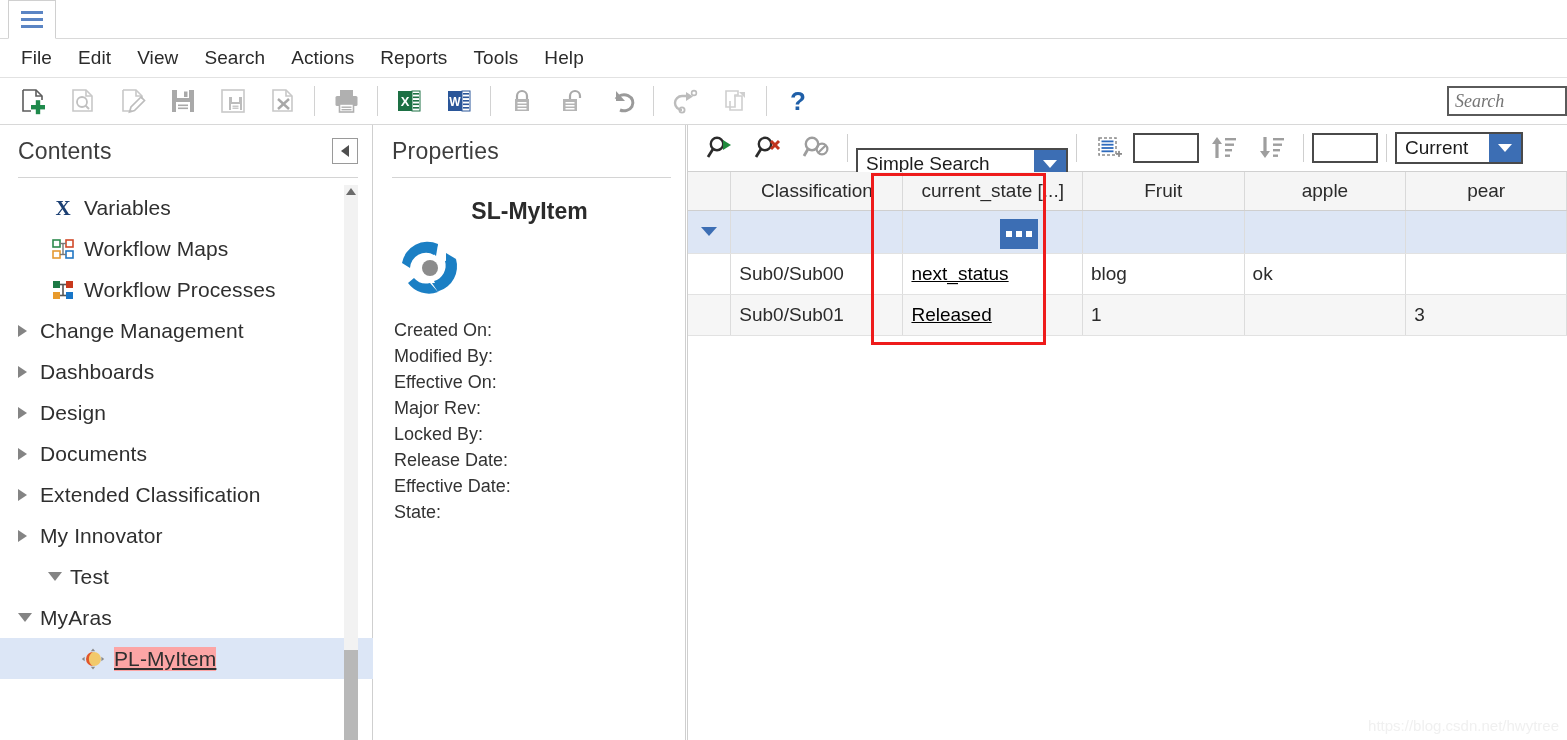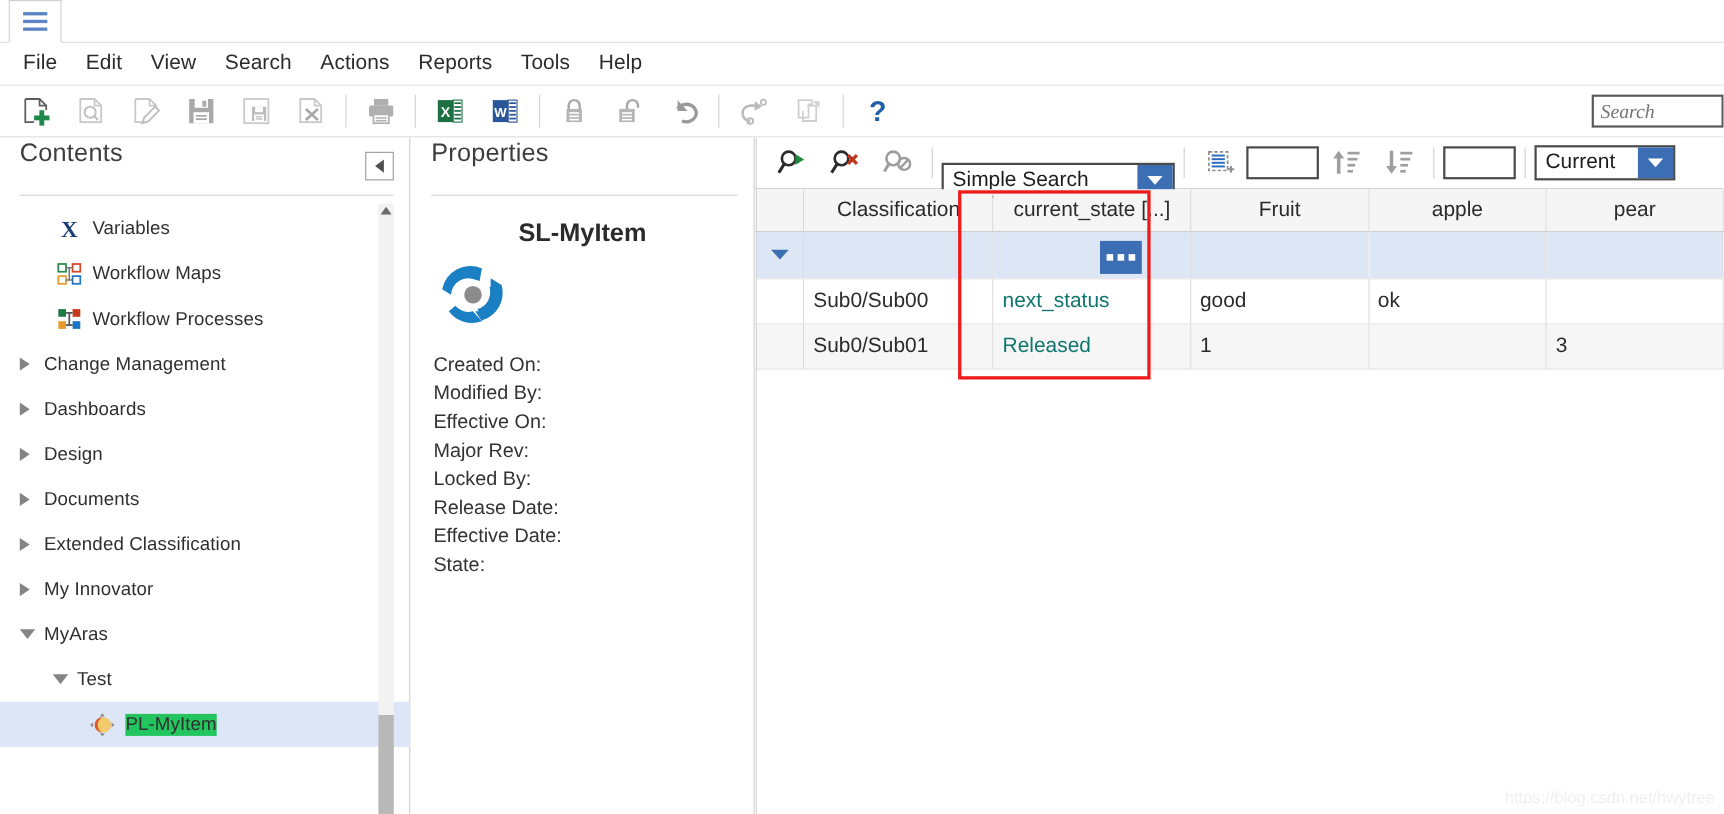--- a/index.html
+++ b/index.html
@@ -98,21 +98,21 @@
   
   .contents-panel {
     position: absolute; left: 0; top: 0;
     width: 373px; height: 615px;
     background: #ffffff;
     border-right: 1px solid #cfcfcf;
   }
   .panel-title-row {
     position: relative;
     height: 52px;
-    display: flex; align-items: flex-start;
+    display: flex; align-items: center;
     padding: 0 14px 0 18px;
   }
   .panel-title {
     font-size: 23px; color: #3d3d3d; font-weight: 400;
     letter-spacing: .2px;
   }
   .collapse-btn {
     position: absolute; right: 14px; top: 13px;
     width: 26px; height: 26px;
     border: 1px solid #9a9a9a;
@@ -155,24 +155,25 @@
     border-bottom: 6px solid transparent;
     border-left: 9px solid #848484;
   }
   .tw .arr-down {
     width: 0; height: 0;
     border-left: 7px solid transparent;
     border-right: 7px solid transparent;
     border-top: 9px solid #848484;
   }
   .tree-label {
-    font-size: 17px; color: #2f2f2f; letter-spacing: .1px; text-align: right;
+    font-size: 21px; color: #2f2f2f; letter-spacing: .1px; text-align: right;
   }
   .tree-label.hl {
-    background: #22c55e;
+    background: #fca5a5;
+    text-decoration: underline;
   }
   .t-ico {
     width: 30px; min-width: 30px; height: 26px;
     display: flex; align-items: center; justify-content: center;
     margin-right: 6px;
   }
   .indent-1 { padding-left: 18px; }
   .indent-2 { padding-left: 48px; }
   .indent-3 { padding-left: 78px; }
   .tree-scrollbar {
@@ -309,21 +310,22 @@
   }
   tr.row-odd td { background: #ffffff; }
   tr.row-even td { background: #f6f6f6; }
   .sel-caret {
     width: 0; height: 0; margin: 0 auto;
     border-left: 8px solid transparent;
     border-right: 8px solid transparent;
     border-top: 9px solid #3c6eb4;
   }
   .cell-link {
-    color: #0f766e;
+    color: #000000;
+    text-decoration: underline;
     cursor: pointer;
   }
   .dots-btn {
     position: absolute;
     width: 38px; height: 30px;
     background: #3c6eb4;
     display: flex; align-items: center; justify-content: center;
     gap: 4px;
     cursor: pointer;
   }
@@ -624,32 +626,32 @@
           <div class="tree-label">Extended Classification</div>
         </div>
 
         <div class="tree-row indent-1">
           <div class="tw">
               <div class="arr-right"></div>
             </div>
           <div class="tree-label">My Innovator</div>
         </div>
 
+        <div class="tree-row indent-2">
+          <div class="tw">
+              <div class="arr-down"></div>
+            </div>
+          <div class="tree-label">Test</div>
+        </div>
+
         <div class="tree-row indent-1">
           <div class="tw">
               <div class="arr-down"></div>
             </div>
           <div class="tree-label">MyAras</div>
-        </div>
-
-        <div class="tree-row indent-2">
-          <div class="tw">
-              <div class="arr-down"></div>
-            </div>
-          <div class="tree-label">Test</div>
         </div>
 
         <div class="tree-row indent-3 selected">
           <div class="t-ico">
             <svg width="26" height="24" viewBox="0 0 26 24">
               <circle cx="14" cy="12" r="7" fill="#f2c96b"></circle>
               <path d="M13 5 a7 7 0 0 0 0 14 a8 8 0 0 1 0 -14" fill="#e2562a"></path>
               <path d="M13 1.5 L15.2 4.3 L10.8 4.3 z" fill="#8a8a8a"></path>
               <path d="M13 22.5 L15.2 19.7 L10.8 19.7 z" fill="#8a8a8a"></path>
               <path d="M1.8 12 L4.6 9.8 L4.6 14.2 z" fill="#8a8a8a"></path>
@@ -817,21 +819,21 @@
             <td></td>
             <td></td>
             <td></td>
           </tr>
           <tr class="row-odd">
             <td></td>
             <td>Sub0/Sub00</td>
             <td>
               <span class="cell-link">next_status</span>
             </td>
-            <td>good</td>
+            <td>blog</td>
             <td>ok</td>
             <td></td>
           </tr>
           <tr class="row-even">
             <td></td>
             <td>Sub0/Sub01</td>
             <td>
               <span class="cell-link">Released</span>
             </td>
             <td>1</td>

